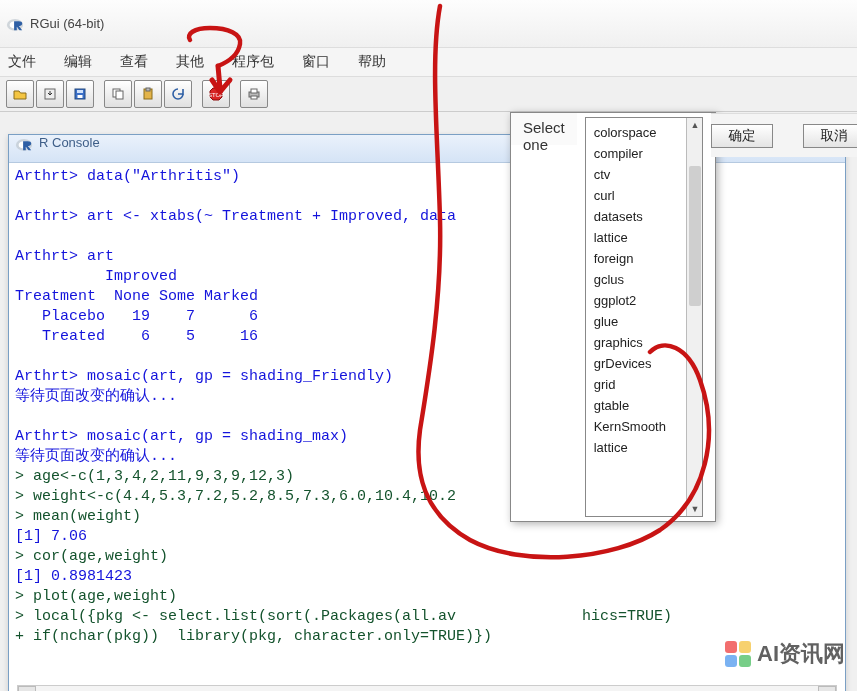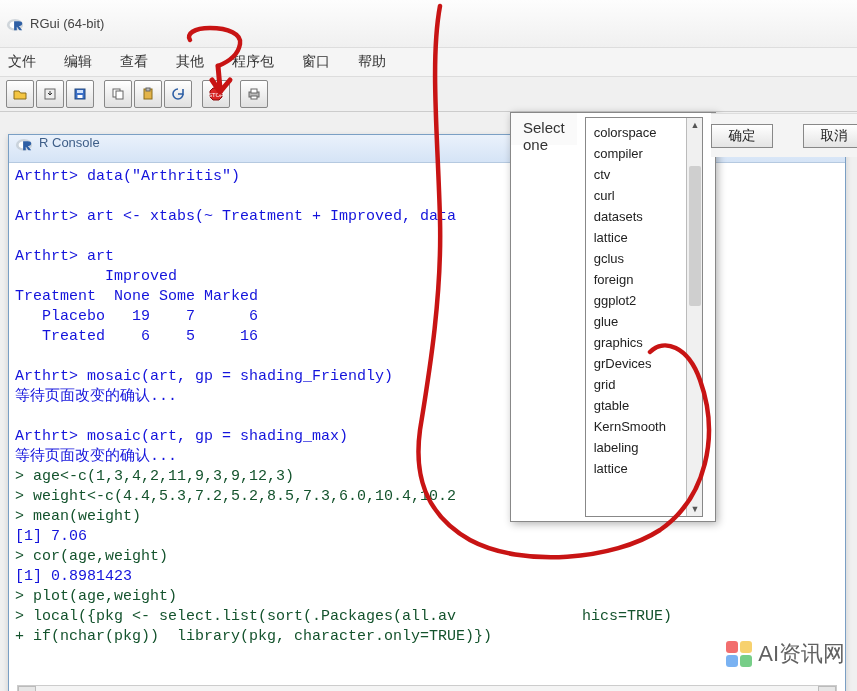--- a/index.html
+++ b/index.html
@@ -173,21 +173,21 @@
       background:linear-gradient(#fff,#e4e4e4);
       font-size:13.5px; color:#222;
       display:flex; align-items:center; justify-content:center;
     }
     .annot { position:absolute; top:0; left:0; pointer-events:none; z-index:100; }
     .watermark {
       position:absolute;
       right:12px; bottom:22px;
       display:flex; align-items:center; gap:6px;
       font-size:22px; color:rgba(0,0,0,0.55);
-      font-weight:400;
+      font-weight:700;
       z-index:110;
       opacity:0.8;
     }
     .watermark .wm-text { color:#3a3a3a; text-shadow:0 0 2px #fff; }
     .flower {
       width:26px; height:26px; position:relative;
     }
     .flower .petal {
       position:absolute; width:12px; height:12px;
       border-radius:3px;
@@ -313,30 +313,29 @@
 <div class="popup">
   <div class="popup-title">Select one</div>
   <div class="popup-list-wrap">
     <div class="popup-list" id="popup-list">
         <div>colorspace</div>
         <div>compiler</div>
         <div>ctv</div>
         <div>curl</div>
         <div>datasets</div>
         <div>lattice</div>
+        <div>foreign</div>
         <div>gclus</div>
-        <div>foreign</div>
         <div>ggplot2</div>
         <div>glue</div>
         <div>graphics</div>
         <div>grDevices</div>
         <div>grid</div>
         <div>gtable</div>
         <div>KernSmooth</div>
-        <div>labeling</div>
         <div>lattice</div>
       </div>
     <div class="popup-sb">
       <div class="arrow-up">▲</div>
       <div class="thumb"></div>
       <div class="arrow-down">▼</div>
     </div>
   </div>
   <div class="popup-btns">
     <div class="popup-btn">确定</div>

